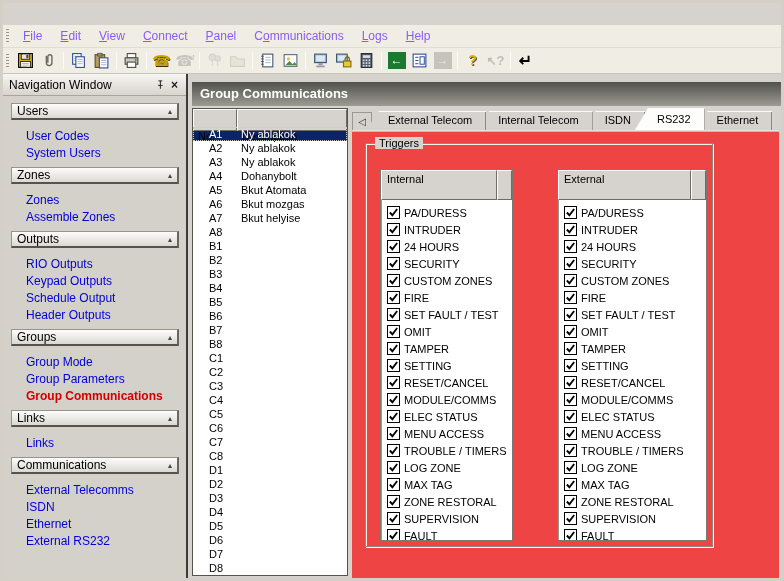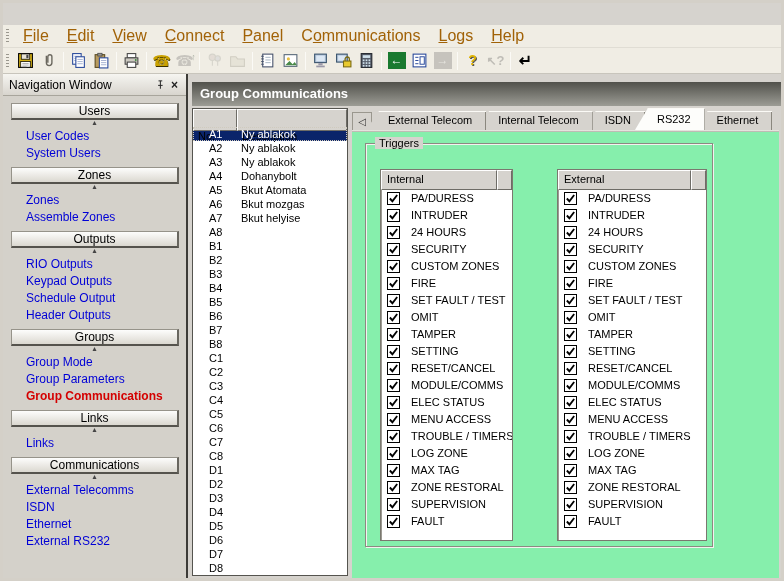--- a/index.html
+++ b/index.html
@@ -13,21 +13,21 @@
     display:flex; align-items:center; padding:0 4px; gap:4px; }
   .titlebar .ttext { color:#fff; font-weight:bold; font-size:12px; letter-spacing:.2px; }
   .app-ic { width:16px; height:16px; display:inline-block; }
   .app-ic svg { width:16px; height:16px; }
 
   
   .menubar { position:absolute; top:22px; left:0; right:0; height:23px;
     background:#f0ede4; border-bottom:1px solid #e0ddd4; display:flex; align-items:center; }
   .gripper { width:3px; height:14px; margin:0 5px 0 3px;
     background:repeating-linear-gradient(#9a978e 0 1px, #f0ede4 1px 3px); }
-  .menu-item { font-size:16px; color:#a16207; padding:2px 9px; cursor:default; }
+  .menu-item { font-size:12px; color:#8b5cf6; padding:2px 9px; cursor:default; }
   .menu-item u { text-decoration:underline; }
 
   
   .toolbar { position:absolute; top:45px; left:0; right:0; height:26px;
     background:#f0ede4; border-bottom:1px solid #c8c5bc; display:flex; align-items:center; }
   .tb-btn { width:23px; height:22px; display:flex; align-items:center; justify-content:center; position:relative; }
   .tb-btn svg { width:17px; height:17px; }
   .tb-btn.disabled { opacity:.55; filter:grayscale(.6); }
   .tb-sep { width:1px; height:18px; background:#b4b1a8; border-right:1px solid #fbfaf6; margin:0 3px; }
   .gch { position:relative; font-size:15px; line-height:17px; display:inline-block; }
@@ -45,21 +45,21 @@
   .sb-title { flex:1; font-size:12px; color:#000; }
   .sb-pin, .sb-close { width:15px; height:15px; display:flex; align-items:center; justify-content:center;
     font-size:12px; color:#222; font-weight:bold; }
   .sb-pin svg { width:12px; height:12px; }
   .sb-body { padding:7px 7px 0 8px; }
   .nav-section { margin-bottom:5px; }
   .nav-bar { height:17px; margin-bottom:8px; padding:0 5px;
     background:linear-gradient(#fdfdfc,#dbd8d0); border:1px solid #96938a;
     border-right:2px solid #68665f; border-bottom:2px solid #55534d;
     display:flex; align-items:center; justify-content:space-between;
-    font-size:12px; color:#000;flex-direction:column; }
+    font-size:12px; color:#000; }
   .nav-bar .coll { font-size:8px; color:#444; }
   .nav-item { height:17px; line-height:17px; padding-left:15px; font-size:12px; color:#0000d6; cursor:default; }
   .nav-item.active { color:#d40000; font-weight:bold; }
 
   
   .main { position:absolute; left:187px; top:0; right:0; bottom:0; background:#d6d3ce; }
   .main-header { position:absolute; top:8px; left:2px; right:0; height:24px;
     background:linear-gradient(#51514b,#9c9c95); color:#fff; font-weight:bold; font-size:13px;
     line-height:24px; padding-left:8px; }
 
@@ -81,37 +81,37 @@
   .tab-scroll { width:20px; height:18px; background:#d6d3ce; border:1px solid #9a978e;
     border-bottom:none; font-size:10px; color:#333; display:flex; align-items:center;
     justify-content:center; margin-right:4px; }
   .tab { position:relative; height:19px; line-height:19px; font-size:11px; color:#000;
     background:#d6d3ce; padding:0 14px 0 22px; margin-left:-10px;
     clip-path:polygon(13px 0, 100% 0, 100% 100%, 0 100%);
     box-shadow:inset 0 1px 0 #fbfaf6, inset -1px 0 0 #8a877e; }
   .tab:first-of-type { margin-left:0; }
   .tab.active { background:#fdfdfb; height:22px; line-height:22px; }
   .tab-sep { height:2px; background:linear-gradient(#f8f7f2,#aba89f); }
-  .tabcontent { position:absolute; top:24px; left:0; right:0; bottom:0; background:#86efac; }
+  .tabcontent { position:absolute; top:24px; left:0; right:0; bottom:0; background:#ef4444; }
 
   
   .triggers-box { position:absolute; left:13px; top:11px; width:348px; height:404px;
     border:1px solid #8c8a81; box-shadow:inset 1px 1px 0 #f4f3ee, 1px 1px 0 #f4f3ee; }
   .triggers-label { position:absolute; top:-7px; left:9px; background:#d6d3ce;
     padding:0 4px; font-size:11px; color:#000; }
   .listbox { position:absolute; top:25px; height:372px; background:#fff;
     border:1px solid #7a786f; box-shadow:inset 1px 1px 0 #9c9a92; overflow:hidden; }
   .lb-internal { left:14px;  width:133px; }
   .lb-external { left:183px; width:150px;margin-left:8px; }
-  .lb-head { display:flex; height:20px; }
+  .lb-head { display:flex; height:30px; }
   .lb-hcell { flex:1; background:#d6d3ce; border-top:1px solid #fff; border-left:1px solid #fff;
     border-right:1px solid #6e6c66; border-bottom:1px solid #6e6c66; font-size:11px; padding:2px 0 0 5px; }
   .lb-hcell2 { width:15px; flex:none; }
   .trig-rows { padding-top:2px; }
-  .trig-row { height:17px; display:flex; align-items:flex-start; gap:11px; padding-left:6px; }
+  .trig-row { height:17px; display:flex; align-items:flex-end; gap:4px; padding-left:6px; }
   .cb { width:13px; height:13px; border:1px solid #000; background:#fff; flex:none;
         display:flex; align-items:center; justify-content:center; }
   .cb svg { width:11px; height:11px; }
   .trig-label { font-size:11px; color:#000; white-space:nowrap; }
 </style>
 </head>
 <body>
 
 <div class="window">
 

